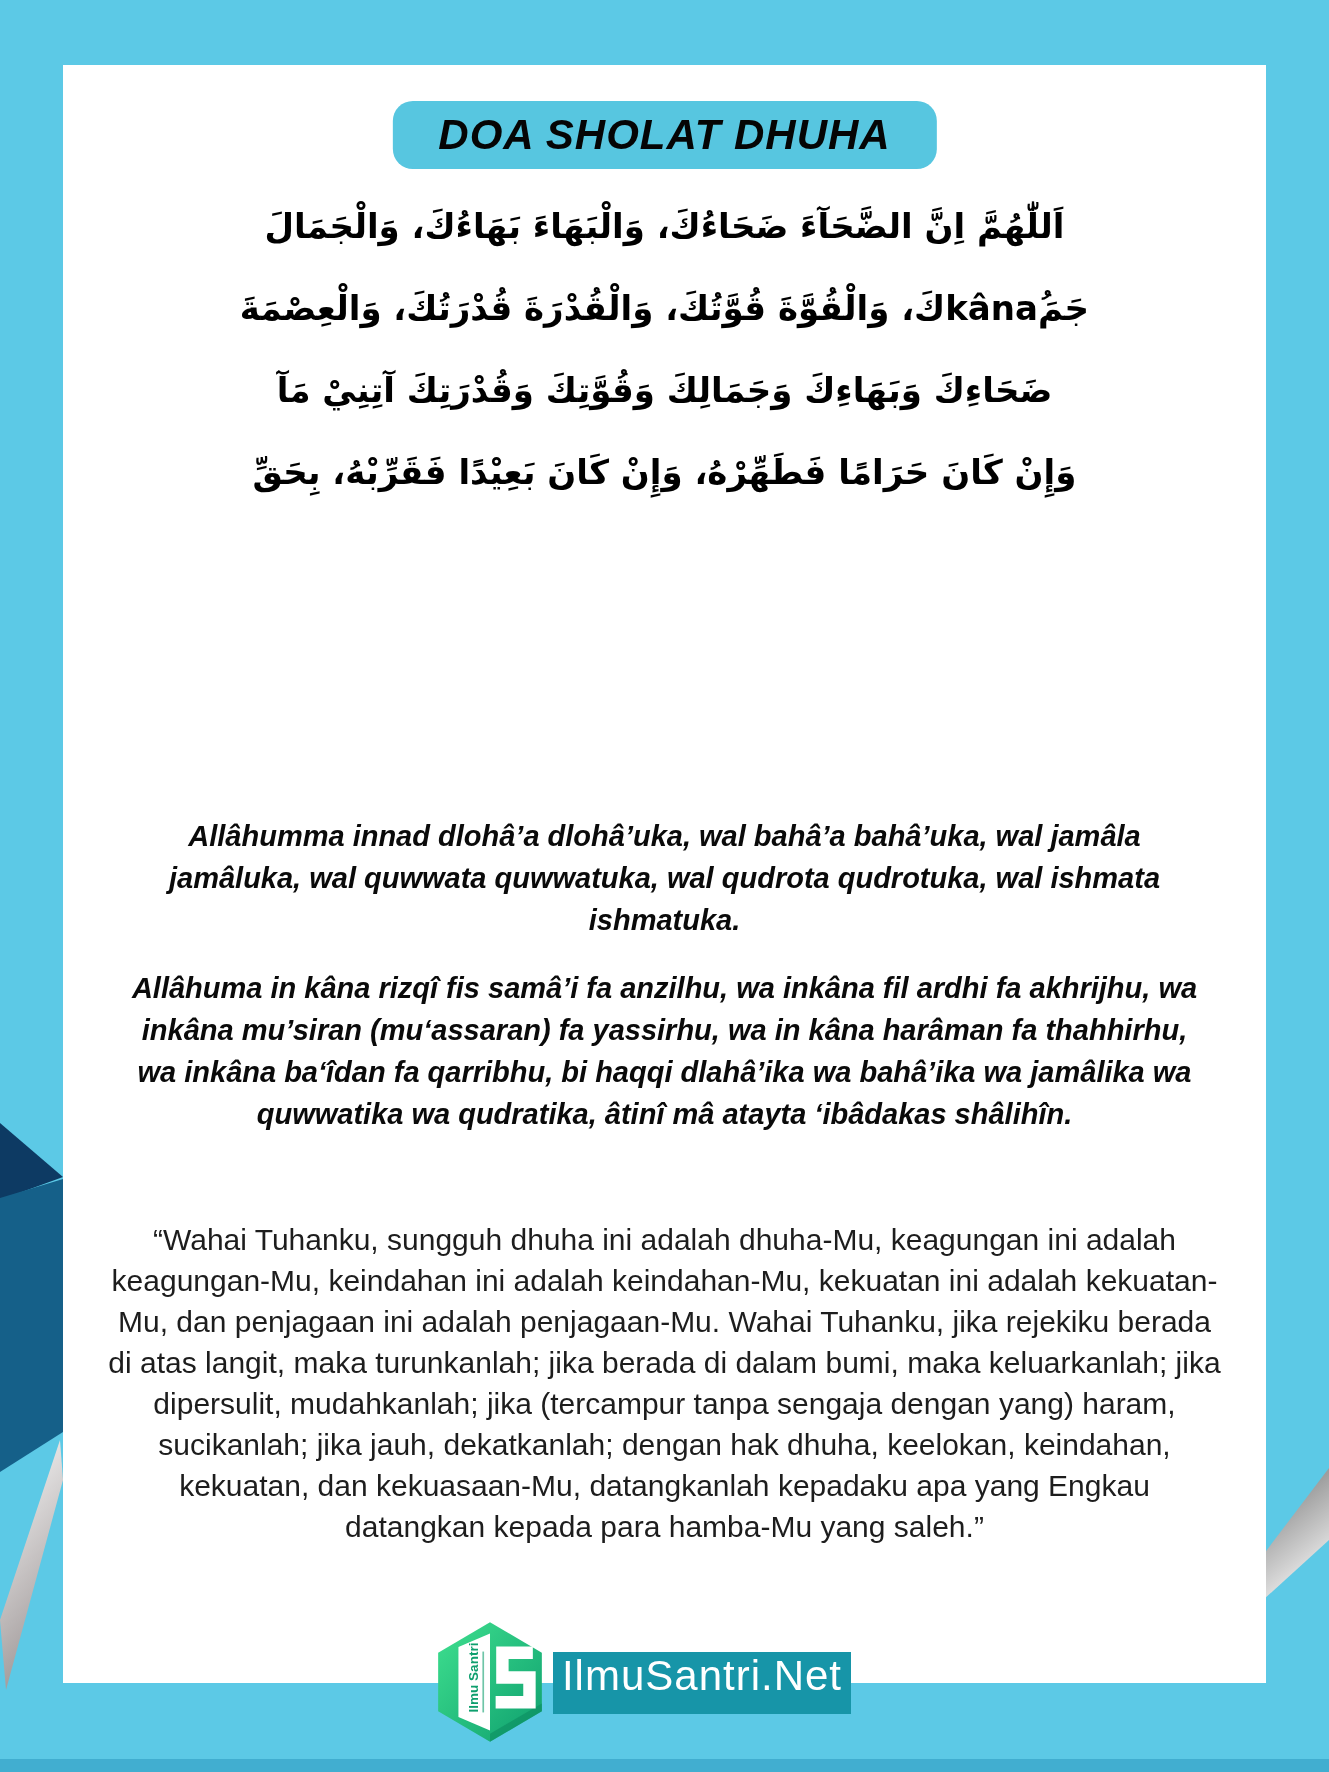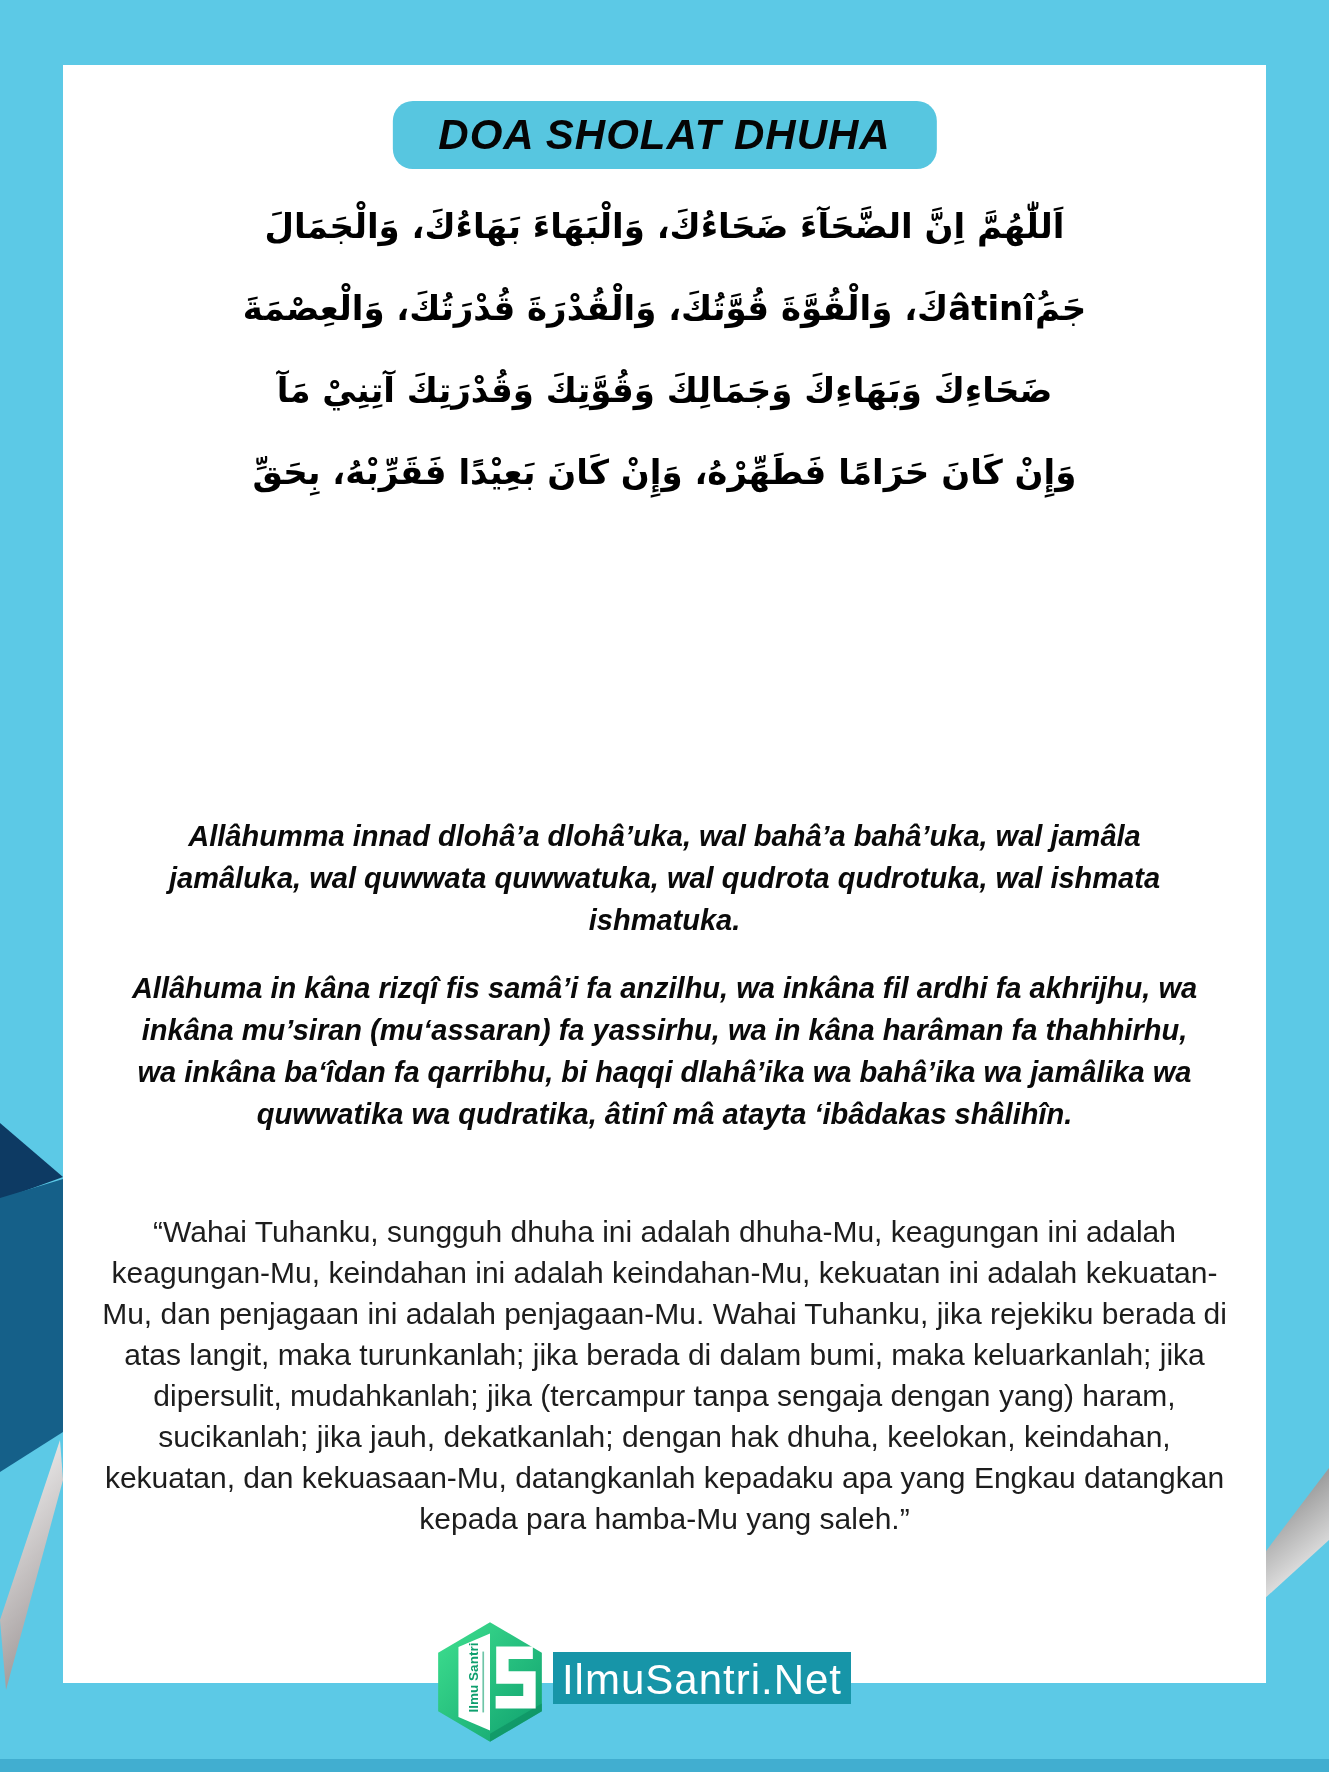--- a/index.html
+++ b/index.html
@@ -31,30 +31,30 @@
     font-family:"DejaVu Sans",sans-serif;
     font-size:34px;font-weight:700;line-height:82px;color:#000;
   }
   .translit{
     position:absolute;left:52px;right:52px;margin:10px;text-align:center;
     font-weight:700;font-style:italic;font-size:29px;line-height:42px;color:#0a0a0a;
   }
   #translit-1{top:740px;}
   #translit-2{top:892px;}
   .translation{
-    position:absolute;top:1146px;left:34px;right:34px;margin:0;text-align:center;
+    position:absolute;top:1146px;left:34px;right:34px;margin:8px;text-align:center;
     font-size:30px;line-height:41px;font-weight:400;color:#1d1d1d;
   }
   .footer-logo{
     position:absolute;left:430px;top:1620px;width:120px;height:124px;
   }
   .brand-badge{
-    position:absolute;left:553px;top:1652px;width:298px;height:52px;
+    position:absolute;left:553px;top:1652px;width:298px;height:62px;
     background:#1795a8;color:#ffffff;
-    display:flex;align-items:flex-end;justify-content:center;
+    display:flex;align-items:flex-start;justify-content:center;
     font-size:42px;font-weight:400;letter-spacing:1px;
   }
   .bottom-strip{
     position:absolute;left:0;right:0;bottom:0;height:13px;background:#41aed0;
   }
 </style>
 </head>
 <body>
 
 <svg id="deco-left" class="deco" width="70" height="600" viewBox="0 0 70 600">
@@ -80,21 +80,21 @@
 </svg>
 
 <div class="card">
 
   <div class="title-badge">
     <span>DOA SHOLAT DHUHA</span>
   </div>
 
   <div class="arabic" dir="rtl" lang="ar">
     <div class="line">اَللّٰهُمَّ اِنَّ الضَّحَآءَ ضَحَاءُكَ، وَالْبَهَاءَ بَهَاءُكَ، وَالْجَمَالَ</div>
-    <div class="line">جَمَâtinîُكَ، وَالْقُوَّةَ قُوَّتُكَ، وَالْقُدْرَةَ قُدْرَتُكَ، وَالْعِصْمَةَ</div>
+    <div class="line">جَمَkânaُكَ، وَالْقُوَّةَ قُوَّتُكَ، وَالْقُدْرَةَ قُدْرَتُكَ، وَالْعِصْمَةَ</div>
     <div class="line">ضَحَاءِكَ وَبَهَاءِكَ وَجَمَالِكَ وَقُوَّتِكَ وَقُدْرَتِكَ آتِنِيْ مَآ</div>
     <div class="line">وَإِنْ كَانَ حَرَامًا فَطَهِّرْهُ، وَإِنْ كَانَ بَعِيْدًا فَقَرِّبْهُ، بِحَقِّ</div>
   </div>
 
   <p id="translit-1" class="translit">Allâhumma innad dlohâ’a dlohâ’uka, wal bahâ’a bahâ’uka, wal jamâla jamâluka, wal quwwata quwwatuka, wal qudrota qudrotuka, wal ishmata ishmatuka.</p>
 
   <p id="translit-2" class="translit">Allâhuma in kâna rizqî fis samâ’i fa anzilhu, wa inkâna fil ardhi fa akhrijhu, wa inkâna mu’siran (mu‘assaran) fa yassirhu, wa in kâna harâman fa thahhirhu, wa inkâna ba‘îdan fa qarribhu, bi haqqi dlahâ’ika wa bahâ’ika wa jamâlika wa quwwatika wa qudratika, âtinî mâ atayta ‘ibâdakas shâlihîn.</p>
 
   <p class="translation">“Wahai Tuhanku, sungguh dhuha ini adalah dhuha-Mu, keagungan ini adalah keagungan-Mu, keindahan ini adalah keindahan-Mu, kekuatan ini adalah kekuatan-Mu, dan penjagaan ini adalah penjagaan-Mu. Wahai Tuhanku, jika rejekiku berada di atas langit, maka turunkanlah; jika berada di dalam bumi, maka keluarkanlah; jika dipersulit, mudahkanlah; jika (tercampur tanpa sengaja dengan yang) haram, sucikanlah; jika jauh, dekatkanlah; dengan hak dhuha, keelokan, keindahan, kekuatan, dan kekuasaan-Mu, datangkanlah kepadaku apa yang Engkau datangkan kepada para hamba-Mu yang saleh.”</p>
 

